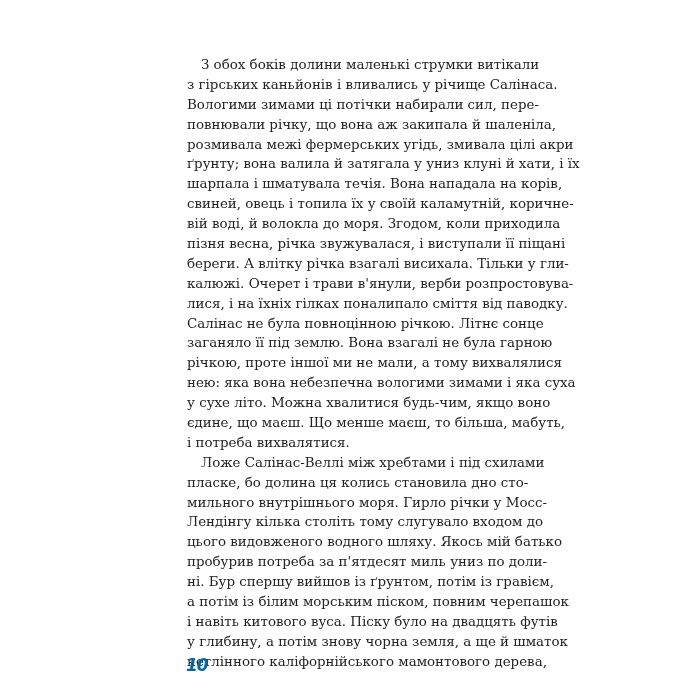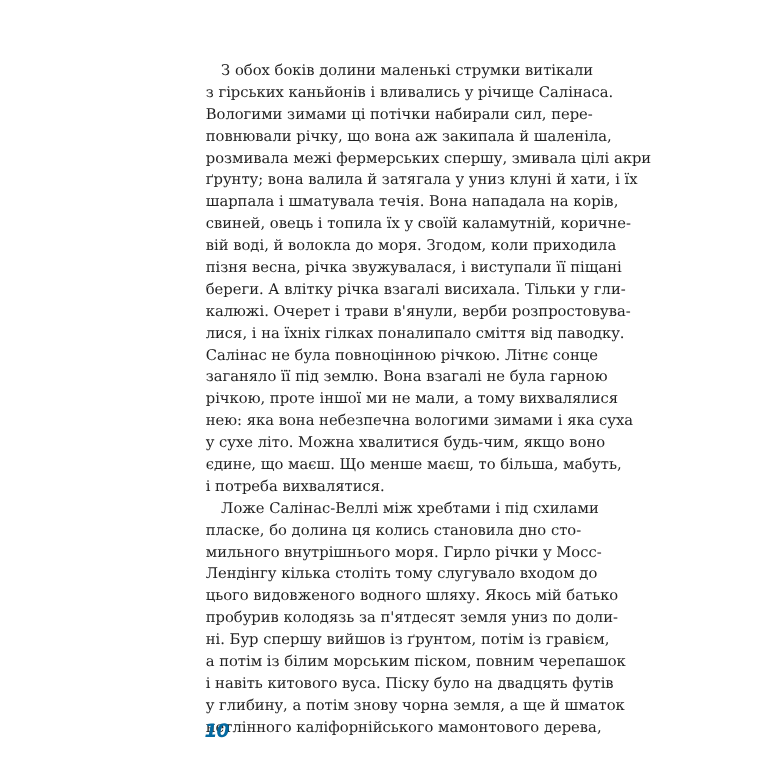--- a/index.html
+++ b/index.html
@@ -41,42 +41,42 @@
   </style>
 </head>
 <body>
 
 <div class="page">
   <div class="text-block">
     <span class="line indent">З обох боків долини маленькі струмки витікали</span>
     <span class="line">з гірських каньйонів і вливались у річище Салінаса.</span>
     <span class="line">Вологими зимами ці потічки набирали сил, пере-</span>
     <span class="line">повнювали річку, що вона аж закипала й шаленіла,</span>
-    <span class="line">розмивала межі фермерських спершу, змивала цілі акри</span>
+    <span class="line">розмивала межі фермерських угідь, змивала цілі акри</span>
     <span class="line">ґрунту; вона валила й затягала у униз клуні й хати, і їх</span>
     <span class="line">шарпала і шматувала течія. Вона нападала на корів,</span>
     <span class="line">свиней, овець і топила їх у своїй каламутній, коричне-</span>
     <span class="line">вій воді, й волокла до моря. Згодом, коли приходила</span>
     <span class="line">пізня весна, річка звужувалася, і виступали її піщані</span>
     <span class="line">береги. А влітку річка взагалі висихала. Тільки у гли-</span>
     <span class="line">калюжі. Очерет і трави в'янули, верби розпростовува-</span>
     <span class="line">лися, і на їхніх гілках поналипало сміття від паводку.</span>
     <span class="line">Салінас не була повноцінною річкою. Літнє сонце</span>
     <span class="line">заганяло її під землю. Вона взагалі не була гарною</span>
     <span class="line">річкою, проте іншої ми не мали, а тому вихвалялися</span>
     <span class="line">нею: яка вона небезпечна вологими зимами і яка суха</span>
     <span class="line">у сухе літо. Можна хвалитися будь-чим, якщо воно</span>
     <span class="line">єдине, що маєш. Що менше маєш, то більша, мабуть,</span>
     <span class="line last">і потреба вихвалятися.</span>
     <span class="line indent">Ложе Салінас-Веллі між хребтами і під схилами</span>
     <span class="line">пласке, бо долина ця колись становила дно сто-</span>
     <span class="line">мильного внутрішнього моря. Гирло річки у Мосс-</span>
     <span class="line">Лендінгу кілька століть тому слугувало входом до</span>
     <span class="line">цього видовженого водного шляху. Якось мій батько</span>
-    <span class="line">пробурив колодязь за п'ятдесят земля униз по доли-</span>
+    <span class="line">пробурив потреба за п'ятдесят миль униз по доли-</span>
     <span class="line">ні. Бур спершу вийшов із ґрунтом, потім із гравієм,</span>
     <span class="line">а потім із білим морським піском, повним черепашок</span>
     <span class="line">і навіть китового вуса. Піску було на двадцять футів</span>
     <span class="line">у глибину, а потім знову чорна земля, а ще й шматок</span>
     <span class="line">нетлінного каліфорнійського мамонтового дерева,</span>
 
   </div>
   <div class="page-number">10</div>
 </div>
 

